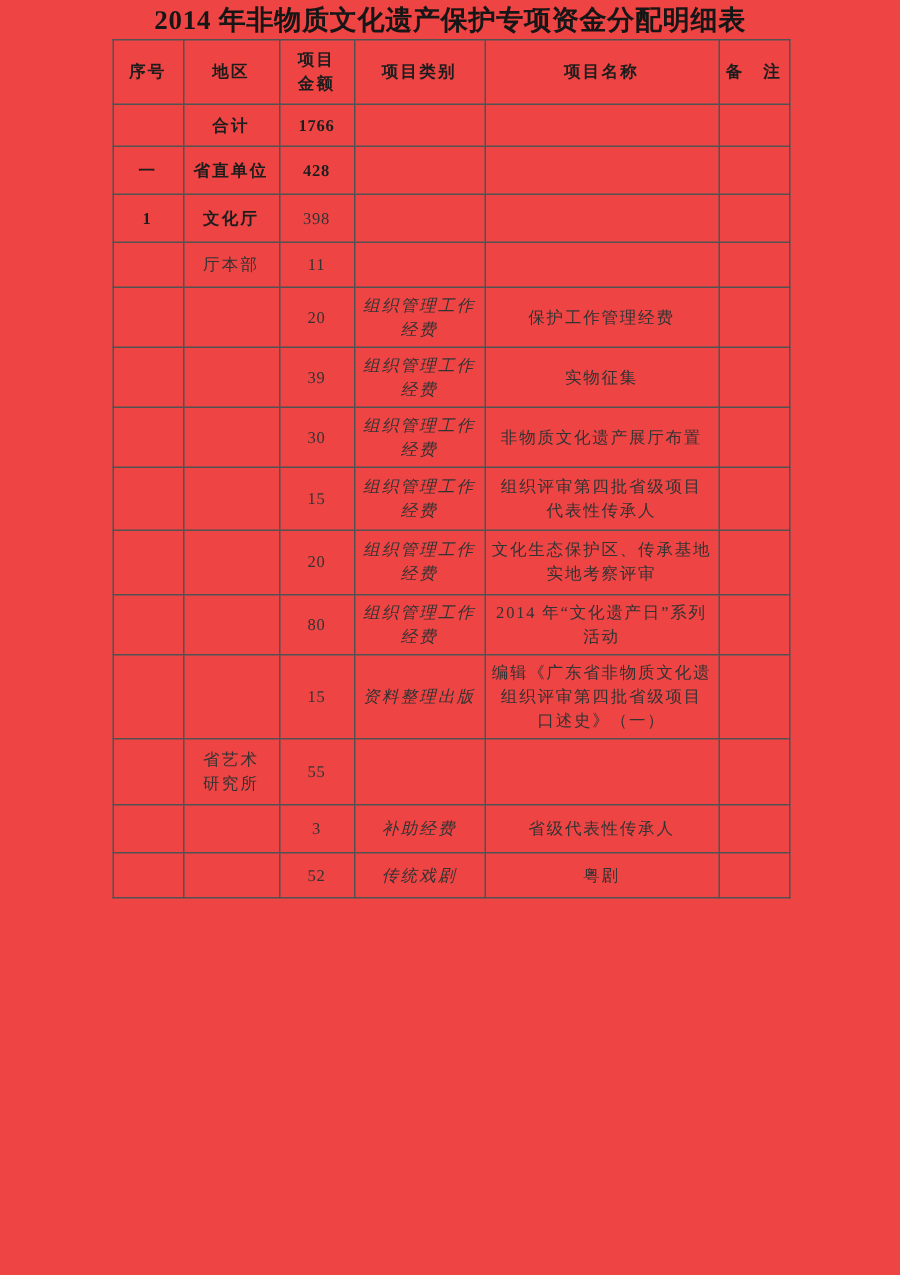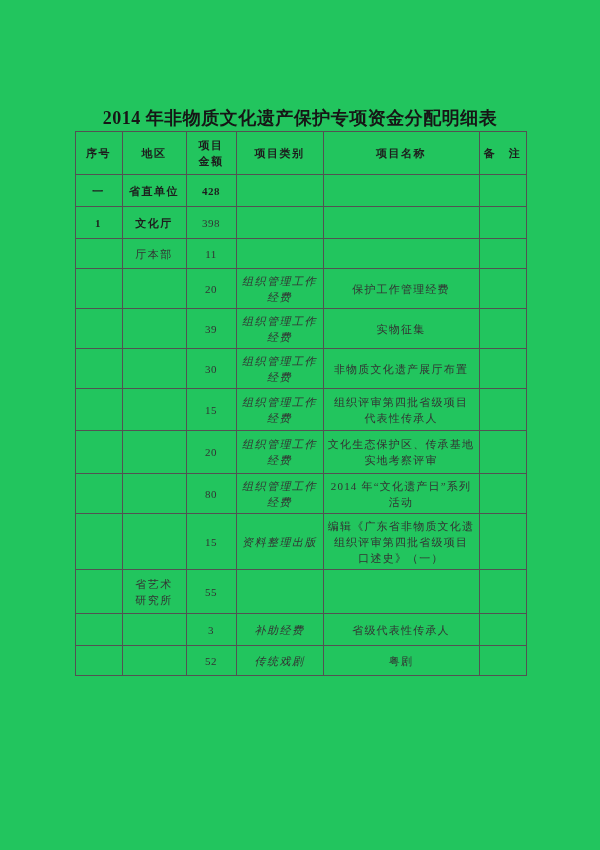--- a/index.html
+++ b/index.html
@@ -1,21 +1,20 @@
 <!DOCTYPE html>
 <html><head>
 <meta charset="utf-8">
 <style>
   * { margin:0; padding:0; box-sizing:border-box; }
   html,body { background:#e8e8e8; }
   .page {
     width:600px; height:850px;
-    background:#22c55e;
+    background:#ef4444;
     margin:0 auto;
-    padding-top:105px;
     font-family:"Liberation Serif","DejaVu Serif",serif;
     color:#2e2e2e;
     overflow:hidden;
   }
   .content { width:451px; margin:0 auto; }
   .doc-title {
     font-size:18px;
     font-weight:bold;
     color:#161616;
     text-align:center;
@@ -93,20 +92,28 @@
           <th>序号</th>
           <th>地区</th>
           <th>项目
 金额</th>
           <th>项目类别</th>
           <th>项目名称</th>
           <th>备　注</th>
         </tr>
       </thead>
       <tbody>
+        <tr class="r-bold" style="height:28px;">
+          <td class="cell-seq"></td>
+          <td class="cell-region">合计</td>
+          <td class="cell-amount">1766</td>
+          <td class="cell-cat"></td>
+          <td class="cell-name"></td>
+          <td class="cell-note"></td>
+        </tr>
         <tr class="r-bold" style="height:32px;">
           <td class="cell-seq">一</td>
           <td class="cell-region">省直单位</td>
           <td class="cell-amount">428</td>
           <td class="cell-cat"></td>
           <td class="cell-name"></td>
           <td class="cell-note"></td>
         </tr>
         <tr class="r-semibold" style="height:32px;">
           <td class="cell-seq">1</td>

